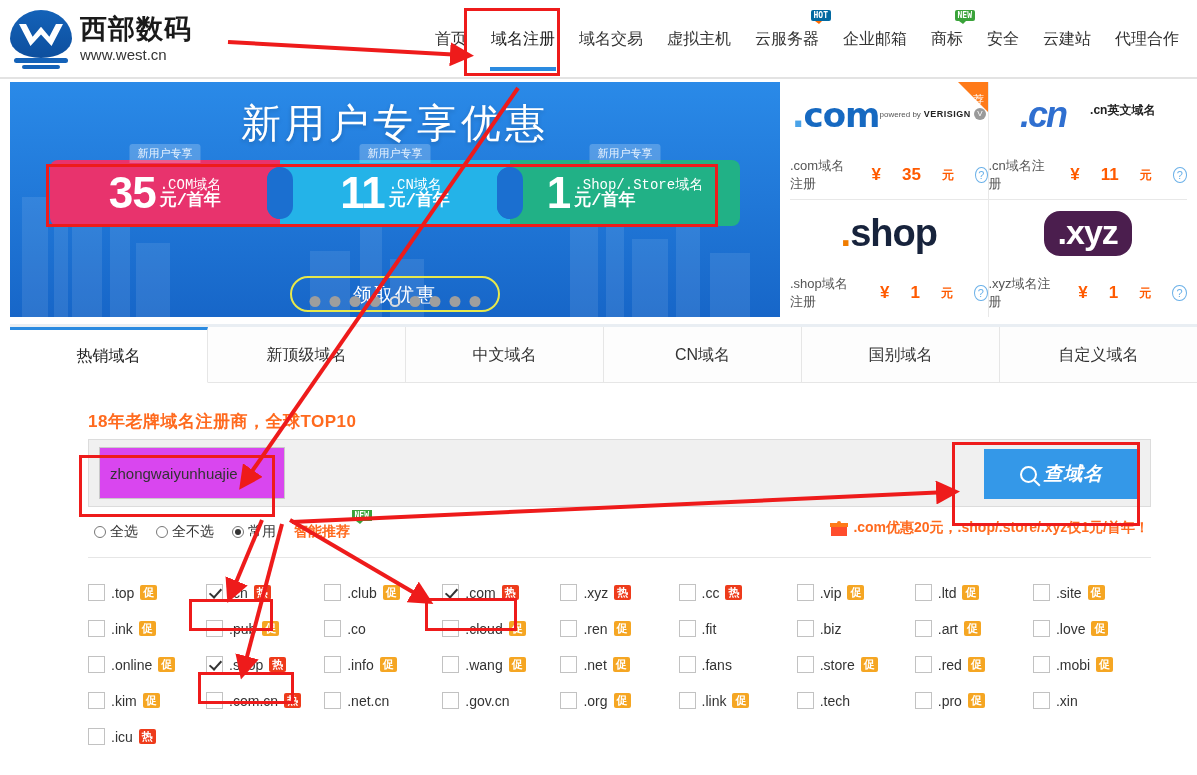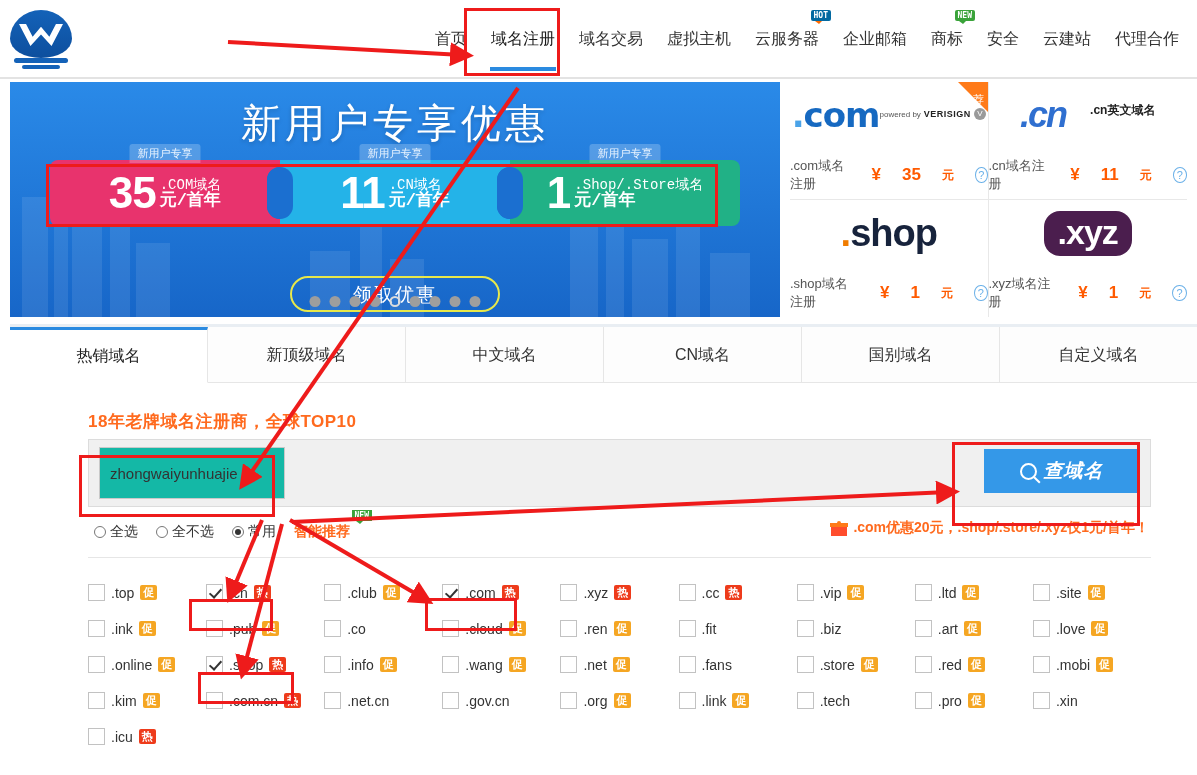--- a/index.html
+++ b/index.html
@@ -145,26 +145,26 @@
   #tabs-topline { position:absolute; left:10px; top:324px; width:1187px; height:3px; background:#e9eef3; }
 
   
   #panel { position:absolute; left:10px; top:383px; width:1187px; height:392px; background:#fff; }
   #panel-title { position:absolute; left:78px; top:27px; font-size:17px; font-weight:bold; color:#ff6a1e; letter-spacing:.5px; }
   #search-box {
     position:absolute; left:78px; top:56px; width:1063px; height:68px;
     background:#f0f0f0; border:1px solid #dcdcdc; display:flex; align-items:center;
   }
   #search-input {
-    margin-left:10px; width:186px; height:52px; background:#14b8a6;
+    margin-left:10px; width:186px; height:52px; background:#d946ef;
     border:1px solid #c9c9c9; font-size:15px; color:#333; padding:0 10px;
     font-family:"Liberation Sans",sans-serif; outline:none;
   }
   #search-btn {
-    position:absolute; right:11px; top:9px; width:155px; height:44px;
+    position:absolute; right:11px; top:9px; width:155px; height:50px;
     background:#3498e8; color:#fff; border:none; cursor:pointer;
     display:flex; align-items:center; justify-content:center; gap:7px;
   }
   #search-btn .mag { width:17px; height:17px; border:2px solid #fff; border-radius:50%; position:relative; display:inline-block; }
   #search-btn .mag::after { content:""; position:absolute; right:-6px; bottom:-3px; width:8px; height:2px; background:#fff; transform:rotate(45deg); }
   #search-btn .lbl { font-size:19px; font-weight:bold; font-style:italic; letter-spacing:1px; }
 
   #opt-row { position:absolute; left:84px; top:136px; width:1060px; height:26px; display:flex; align-items:center; }
   .radio-opt { display:flex; align-items:center; gap:4px; margin-right:18px; font-size:14px; color:#333; cursor:pointer; }
   .radio-c { width:12px; height:12px; border-radius:50%; border:1px solid #777; display:inline-block; position:relative; background:#fff; }
@@ -219,20 +219,24 @@
 <div id="header">
   <div id="header-inner">
 
     <div id="logo-wrap">
       <div class="logo-mark">
         <div class="disc">
           <div class="wave-w"></div>
         </div>
         <div class="bar1"></div>
         <div class="bar2"></div>
+      </div>
+      <div id="logo-text">
+        <div id="logo-cn">西部数码</div>
+        <div id="logo-url">www.west.cn</div>
       </div>
     </div>
 
     <div id="nav">
         <div class="nav-item"><span>首页</span></div>
         <div class="nav-item active"><span>域名注册</span></div>
         <div class="nav-item"><span>域名交易</span></div>
         <div class="nav-item"><span>虚拟主机</span></div>
         <div class="nav-item"><span>云服务器</span><span class="nav-badge hot">HOT</span></div>
         <div class="nav-item"><span>企业邮箱</span></div>

